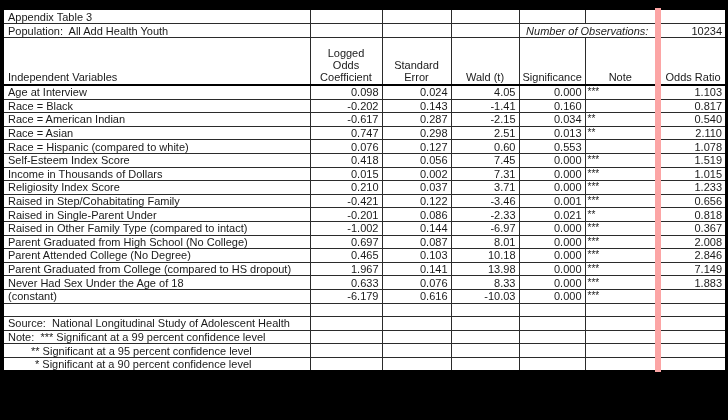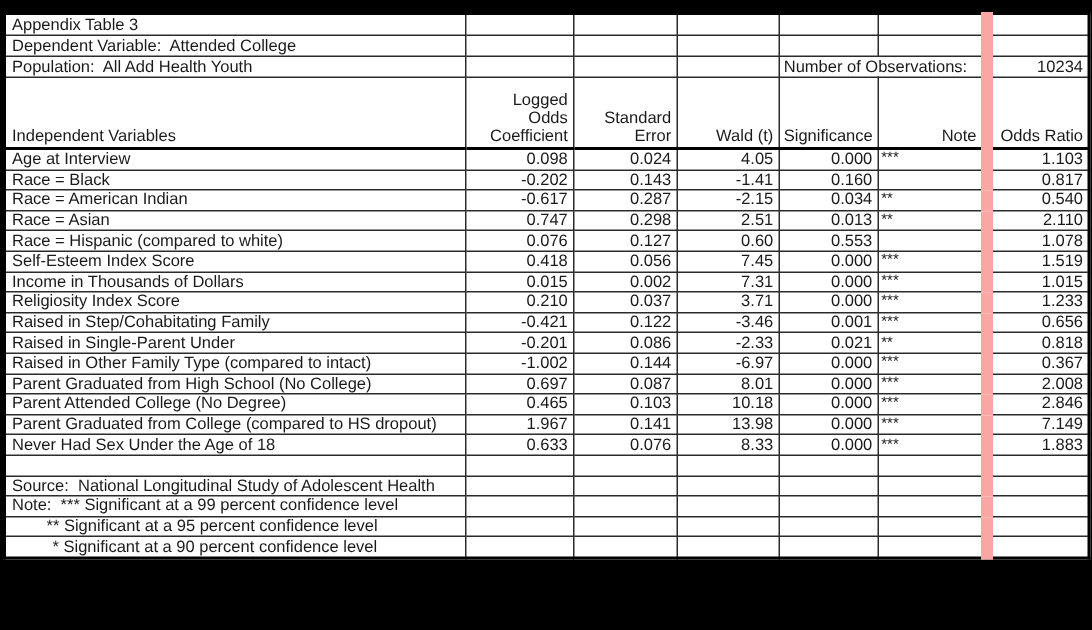--- a/index.html
+++ b/index.html
@@ -25,59 +25,50 @@
     border:1px solid #2b2b2b;
     padding:0 3px;
     font-size:11px;
     line-height:12px;
     color:#1a1a1a;
     overflow:hidden;
     white-space:pre-wrap;
     vertical-align:middle;
   }
   tr.meta td{height:13px;}
-  tr.head td{height:45px; vertical-align:bottom; text-align:right; padding-bottom:1px;}
+  tr.head td{height:45px; vertical-align:bottom; text-align:center; padding-bottom:1px;}
   tr.head td.col-a{text-align:left;}
   tr.data td, tr.foot td{height:12.6px;}
   td.col-a{padding-left:4px;}
   td.num{text-align:right; padding-right:3px; font-variant-numeric:tabular-nums;}
   td.note{text-align:left; padding-left:2px; font-size:10px;}
   
   table{border:2px solid #000;}
   tr.head td{border-bottom:2px solid #000;}
-  td.odds-col{border-left:8px solid #fca5a5;}
-  .obs-label{ text-align:left; }
+  td.odds-col{border-left:6px solid #fca5a5;}
+  .obs-label{ text-align:center;font-style:italic; }
 </style>
 </head>
 <body>
 
 <div class="sheet">
   <table>
     <colgroup>
       <col style="width:307px">
         <col style="width:72px">
         <col style="width:69px">
       <col style="width:68px">
         <col style="width:66px">
         <col style="width:73px">
       <col style="width:68px">
     </colgroup>
 
     <tbody>
         <tr class="meta">
       <td class="col-a">Appendix Table 3</td>
-      <td></td>
-          <td></td>
-      <td></td>
-          <td></td>
-      <td></td>
-          <td class="odds-col"></td>
-    </tr>
-    <tr class="meta">
-      <td class="col-a">Dependent Variable:  Attended College</td>
       <td></td>
           <td></td>
       <td></td>
           <td></td>
       <td></td>
           <td class="odds-col"></td>
     </tr>
     <tr class="meta">
       <td class="col-a">Population:  All Add Health Youth</td>
       <td></td>
@@ -247,20 +238,29 @@
         <tr class="data">
           <td class="col-a">Never Had Sex Under the Age of 18</td>
           <td class="num">0.633</td>
           <td class="num">0.076</td>
           <td class="num">8.33</td>
           <td class="num">0.000</td>
           <td class="note">***</td>
           <td class="num odds-col">1.883</td>
         </tr>
 
+        <tr class="data">
+          <td class="col-a">(constant)</td>
+          <td class="num">-6.179</td>
+          <td class="num">0.616</td>
+          <td class="num">-10.03</td>
+          <td class="num">0.000</td>
+          <td class="note">***</td>
+          <td class="num odds-col"></td>
+        </tr>
       </tbody>
 
     <tbody>
 
         <tr class="foot">
           <td class="col-a"></td>
           <td></td>
           <td></td>
           <td></td>
           <td></td>

